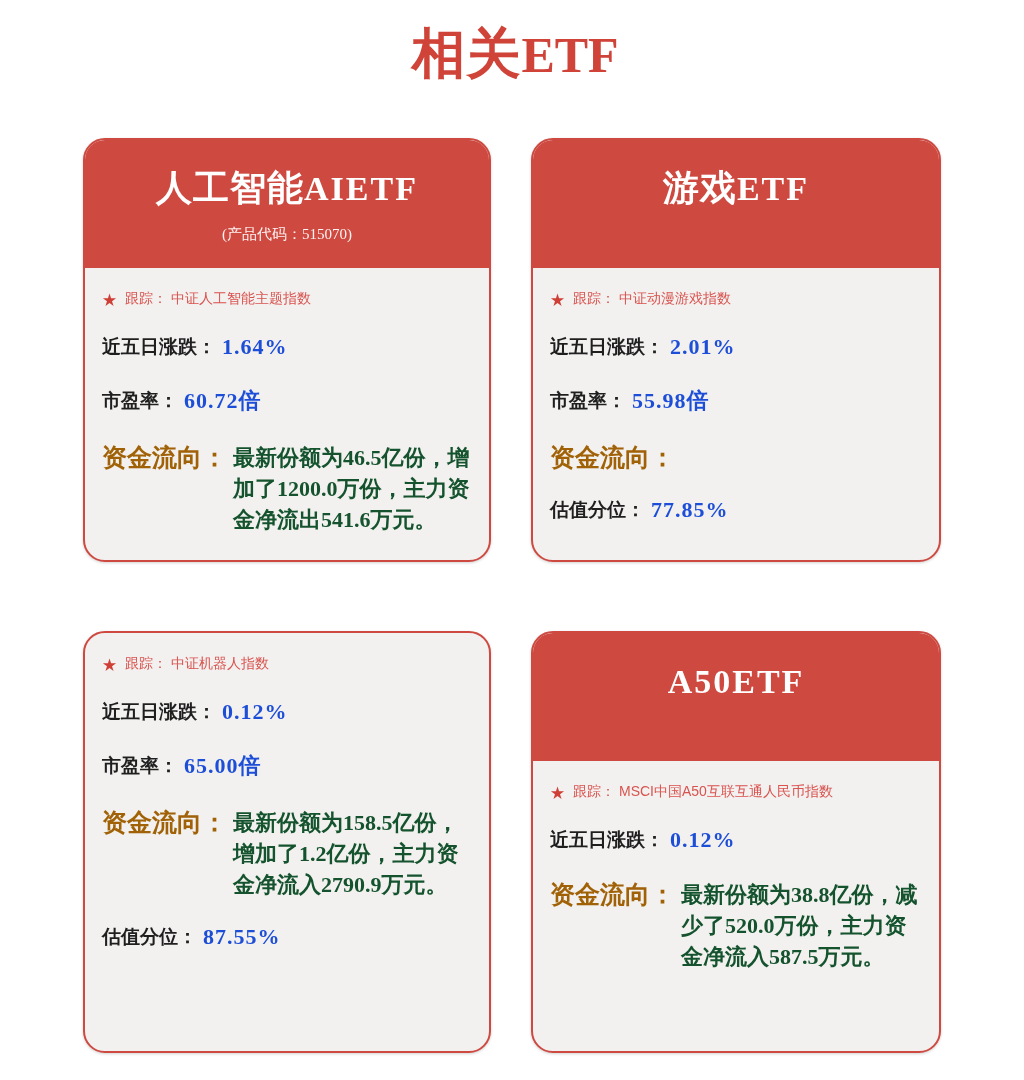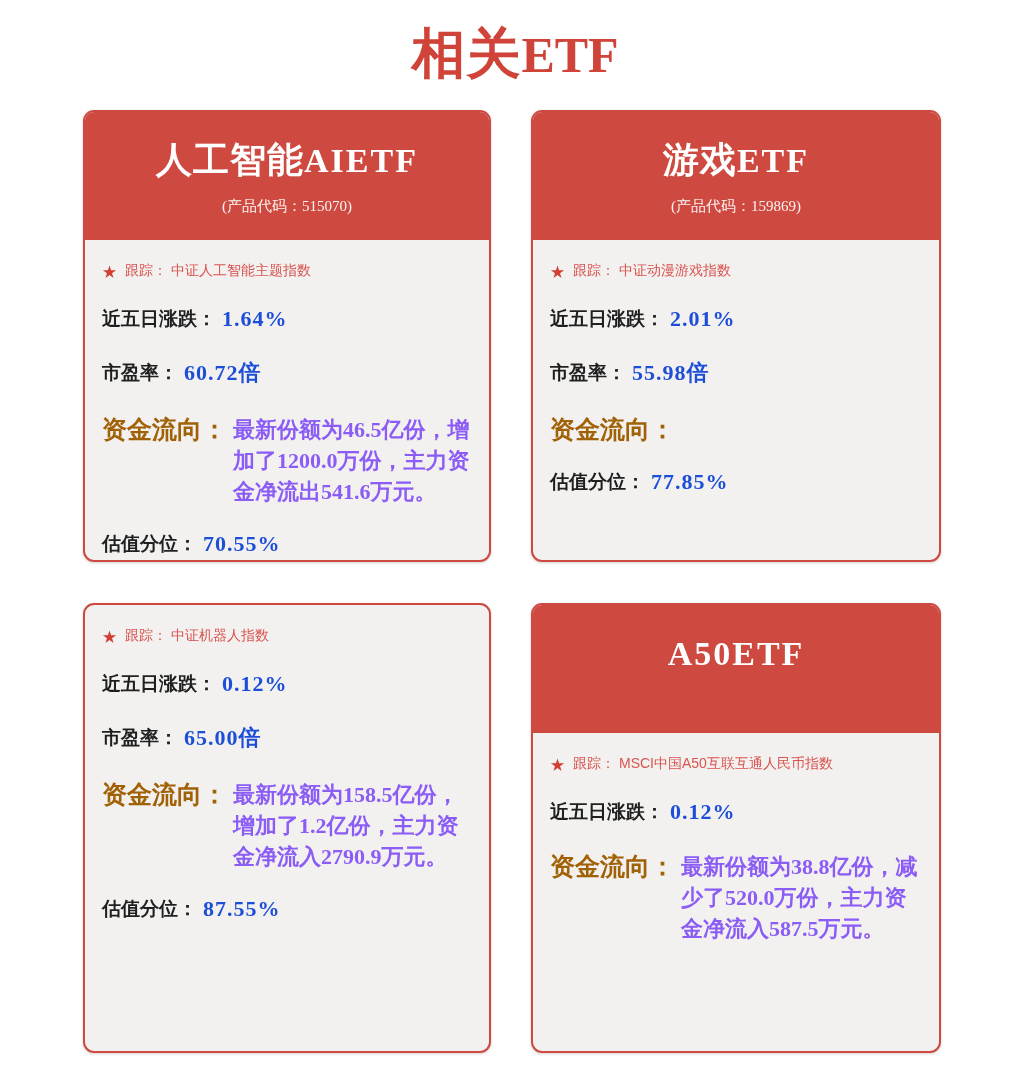--- a/index.html
+++ b/index.html
@@ -39,26 +39,27 @@
     grid-template-columns: 408px 410px;
     grid-template-rows: 452px 450px;
     column-gap: 40px;
     row-gap: 41px;
     justify-content: center;
   }
 
   
   .card {
     border: 2px solid #ce4a41;
-    border-radius: 11px;
+    border-radius: 22px;
     background: #f2f1ef;
     box-shadow: 0 1px 3px rgba(0,0,0,0.18);
     overflow: hidden;
     display: flex;
     flex-direction: column;
+    margin-top: 28px;
   }
   .card-head {
     background: #ce4a41;
     height: 128px;
     flex: 0 0 128px;
     text-align: center;
     color: #ffffff;
     padding-top: 24px;
   }
   .card-title {
@@ -132,21 +133,21 @@
     font-size: 25px;
     font-weight: 700;
     color: #a16207;
     flex-shrink: 0;
     line-height: 31px;
   }
   .flow .v {
     font-family: "Liberation Serif", serif;
     font-size: 22px;
     font-weight: 700;
-    color: #8b5cf6;
+    color: #14532d;
     line-height: 31px;
     margin-left: 6px;
     flex: 1;
   }
 </style>
 </head>
 <body>
 
 <div class="page">
 
@@ -180,21 +181,20 @@
         <div class="kv">
           <span class="k">估值分位：</span>
           <span class="v">70.55%</span>
         </div>
       </div>
     </article>
 
     <article class="card">
       <header class="card-head">
         <h2 class="card-title"><span class="zh">游戏</span><span class="en">ETF</span></h2>
-        <div class="card-code">(产品代码：159869)</div>
       </header>
       <div class="card-body">
         <div class="track-row">
           <span class="star">★</span>
           <span class="track-label">跟踪：</span>
           <span class="track-value">中证动漫游戏指数</span>
         </div>
         <div class="kv">
           <span class="k">近五日涨跌：</span>
           <span class="v">2.01%</span>

